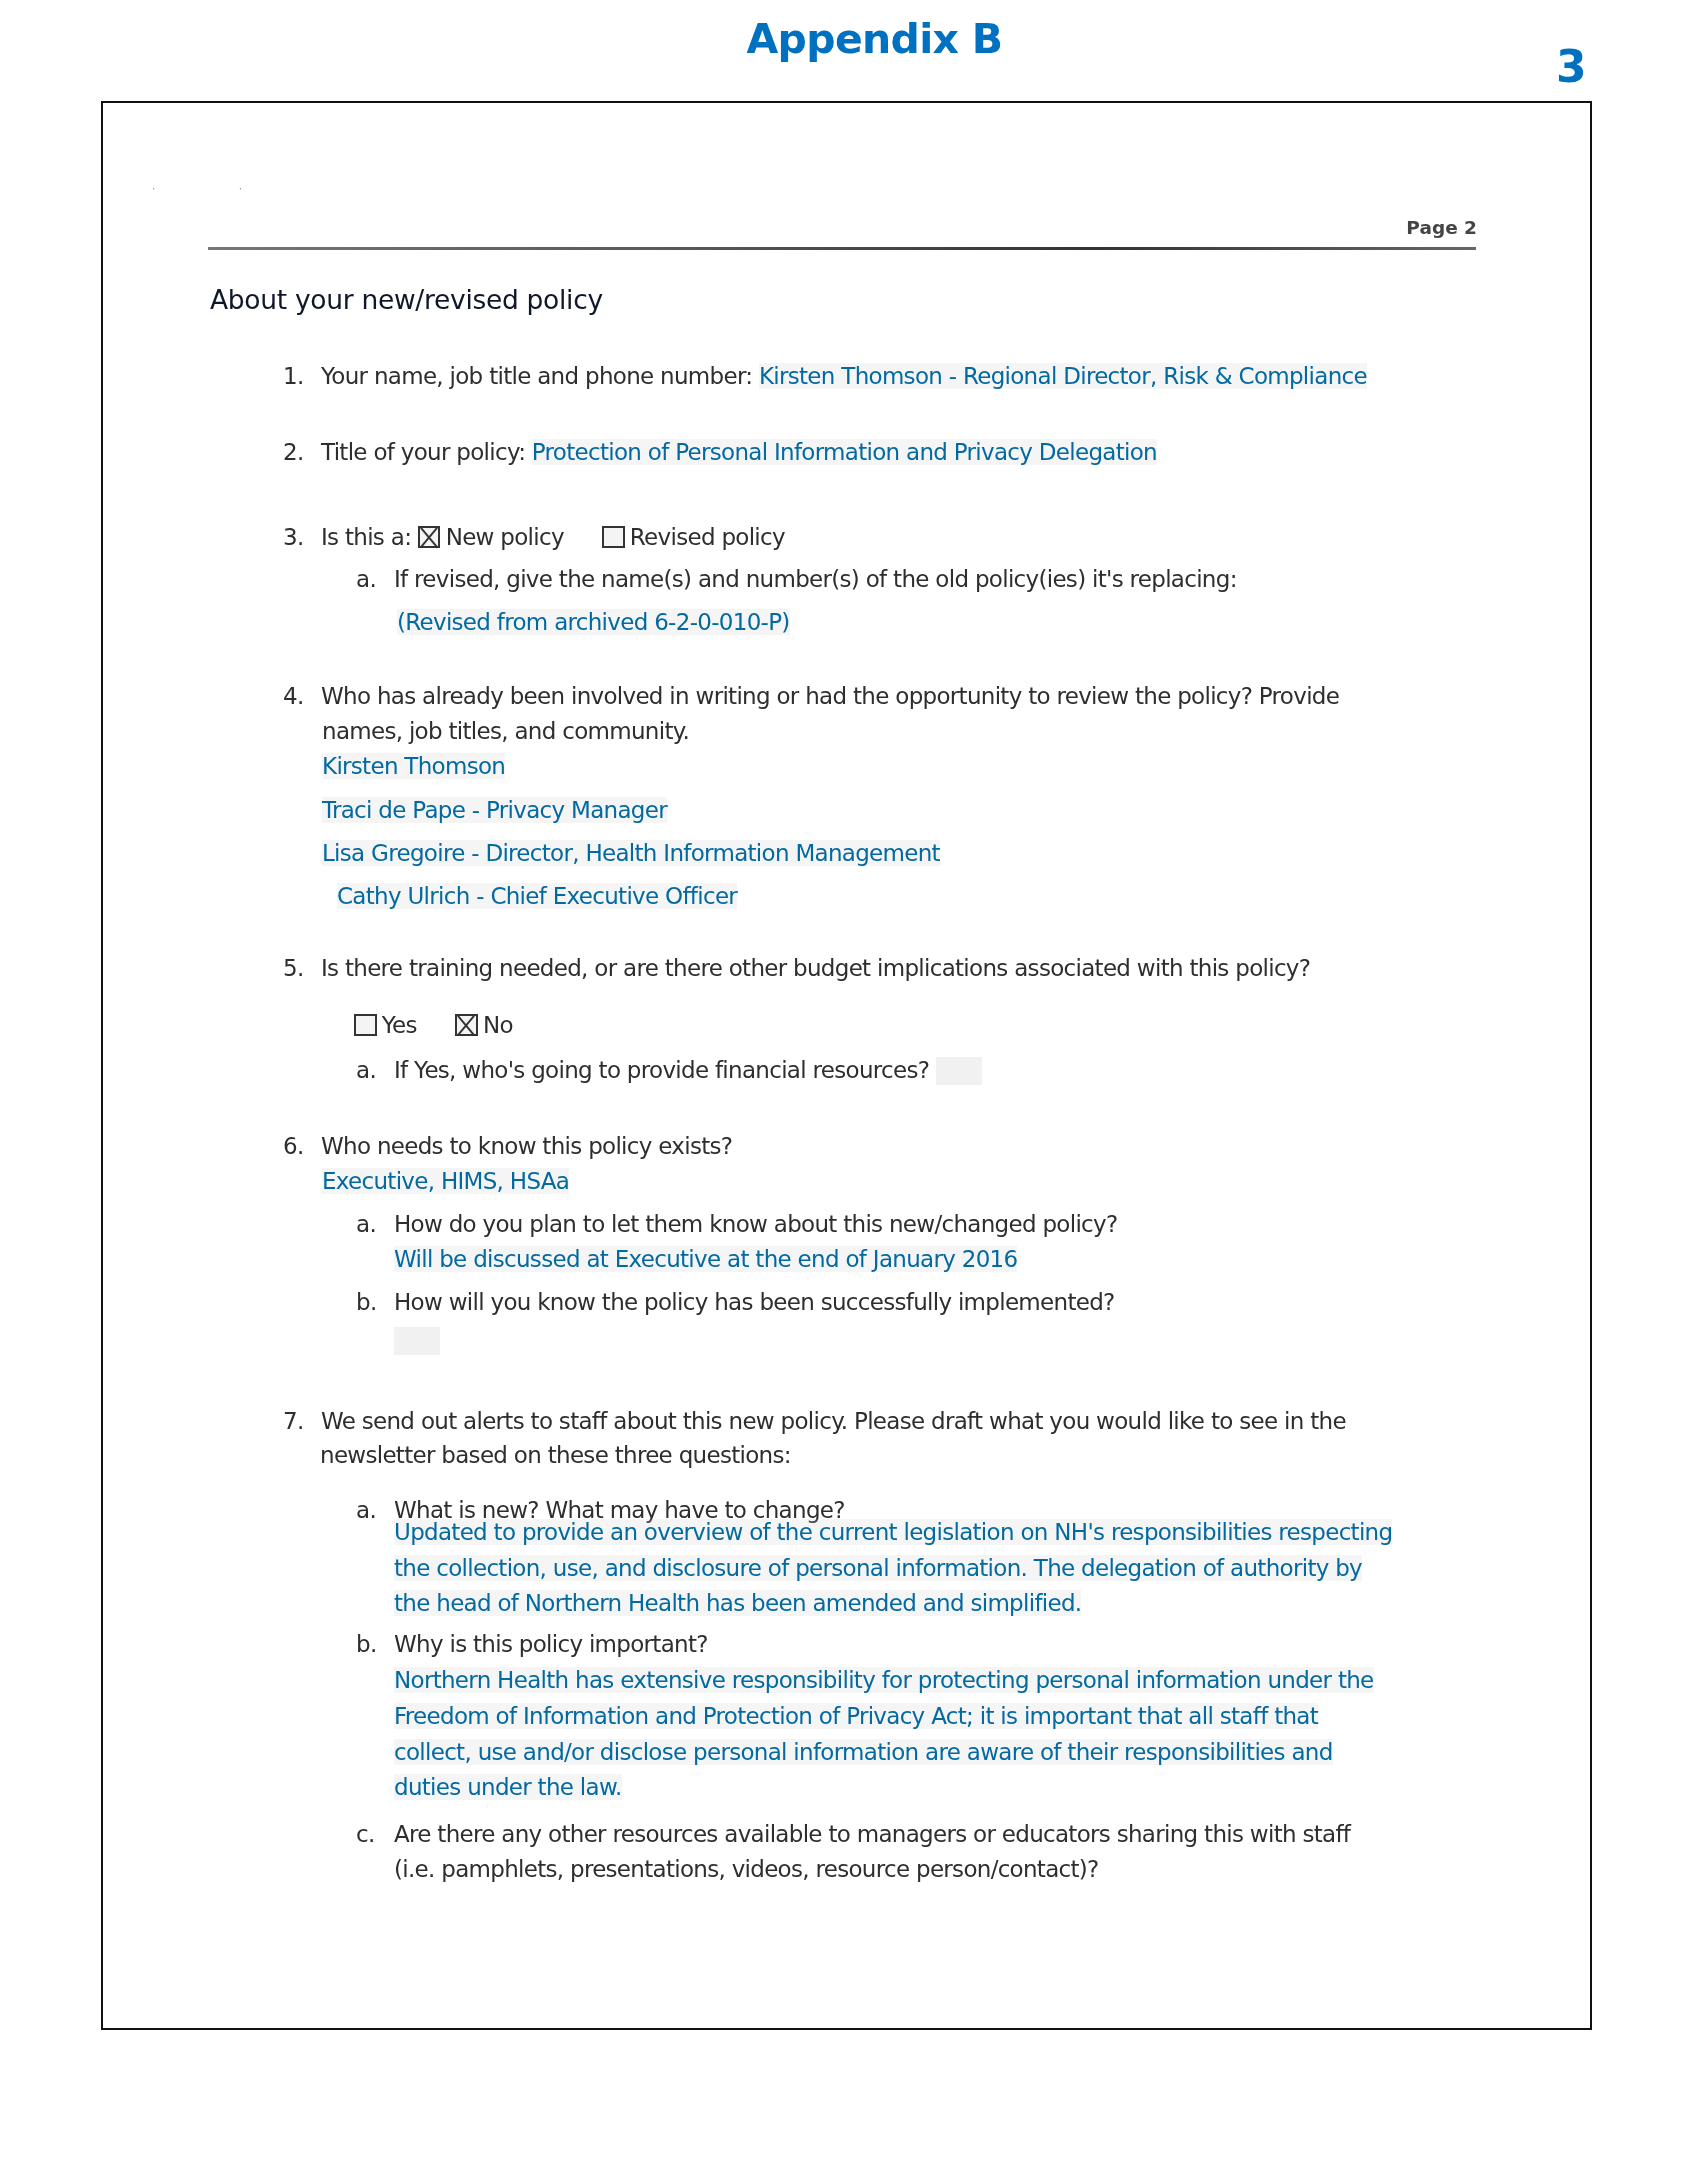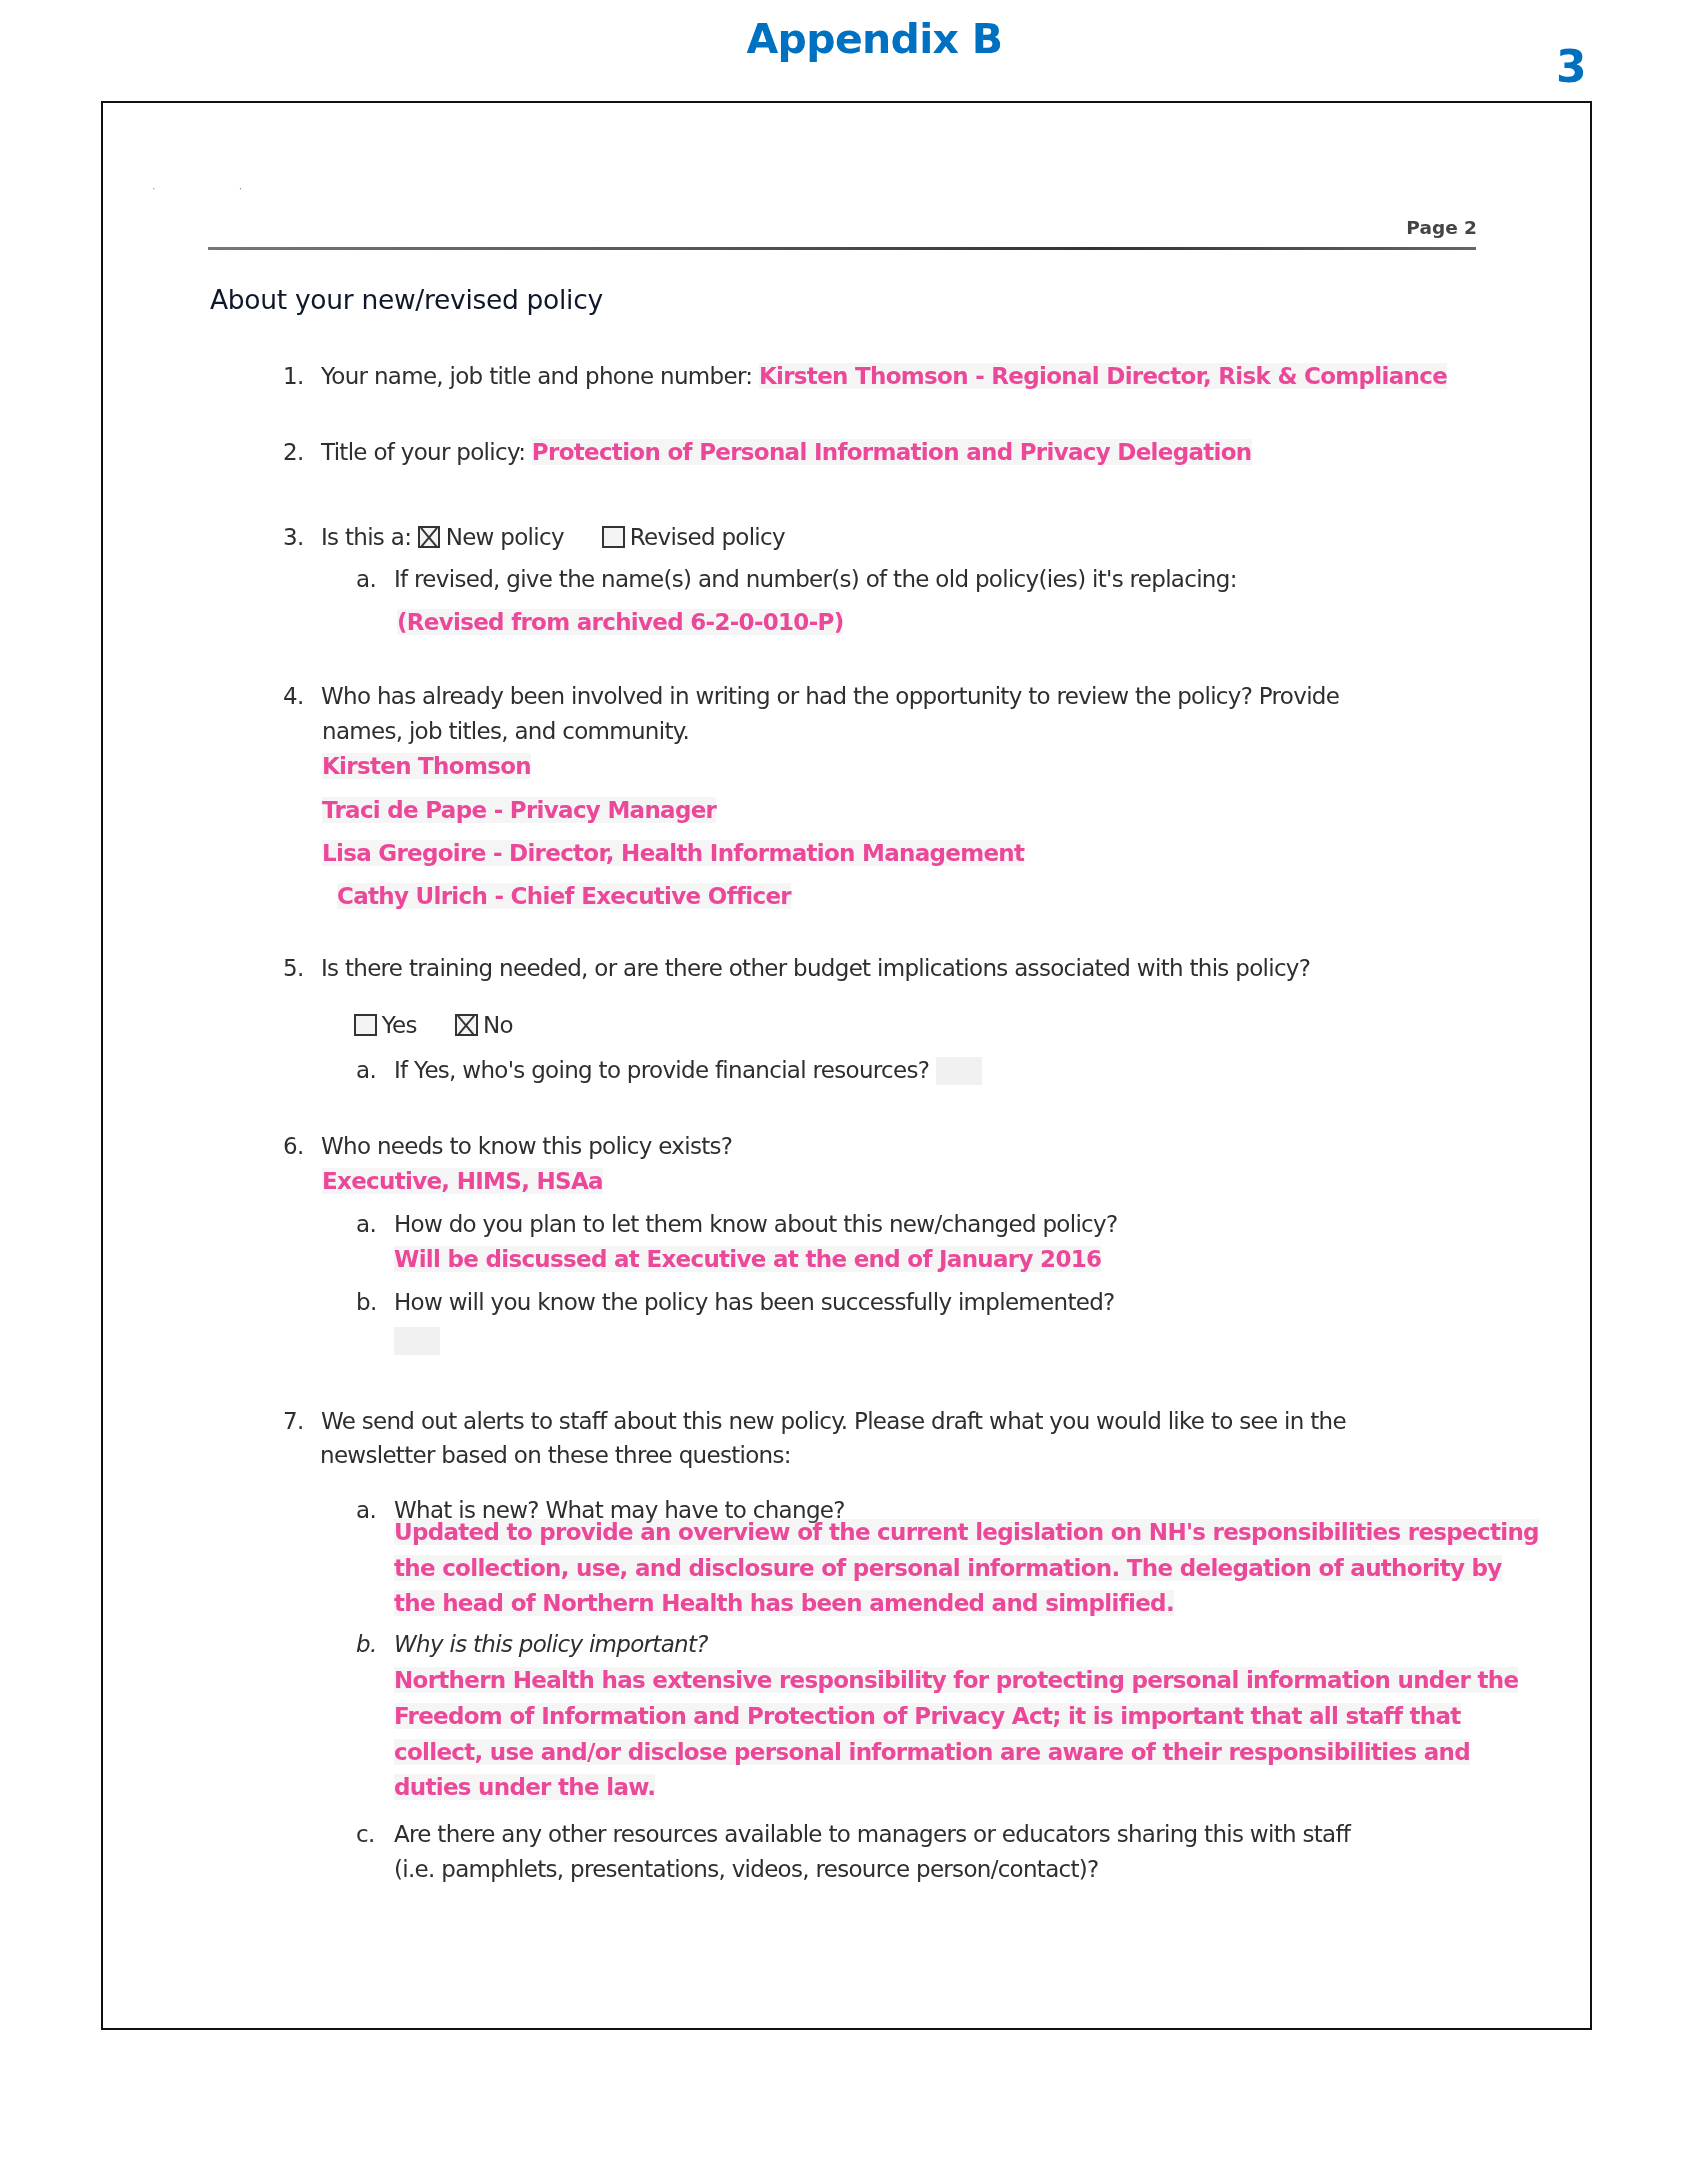--- a/index.html
+++ b/index.html
@@ -18,21 +18,21 @@
 
   .page-label { position: absolute; right: 210px; top: 217px; font-family: "DejaVu Sans", sans-serif;
     font-weight: bold; font-size: 18.5px; color: #444; }
   .header-rule { position: absolute; left: 208px; top: 247px; width: 1268px; height: 2.6px;
     background: linear-gradient(90deg, #777 0%, #555 40%, #333 70%, #666 100%); }
 
   .section-title { position: absolute; left: 210px; top: 284px; font-size: 26.5px; color: #0f172a; letter-spacing: -0.3px; }
 
   .doc { position: absolute; left: 0; top: 0; width: 1687px; font-size: 23px; letter-spacing: -0.7px; color: #2e2e2e; }
   .line { position: absolute; white-space: nowrap; }
-  .answer { background: rgba(200,200,200,0.18); color: #ec4899; font-weight: bold; }
+  .answer { background: rgba(200,200,200,0.18); color: #0369a1; }
   .num { display: inline-block; width: 38px; }
 
   .cb { display: inline-block; width: 22.5px; height: 22.5px; border: 2px solid #333; box-sizing: border-box;
         vertical-align: -3.3px; position: relative; background: #f4f4f4; margin-right: 5.3px; }
   .cb.checked::before, .cb.checked::after { content: ""; position: absolute; left: 50%; top: -2.6px; width: 2px; height: 25px;
         background: #333; transform-origin: center; }
   .cb.checked::before { transform: translateX(-50%) rotate(40deg); }
   .cb.checked::after { transform: translateX(-50%) rotate(-40deg); }
 
   .blank-field { display: inline-block; width: 46px; height: 28px; background: rgba(200,200,200,0.25);
@@ -126,21 +126,21 @@
     <span>newsletter based on these three questions:</span>
   </div>
 
   <div class="line" style="left:356px; top:1483px;margin-top:14px;">
     <span class="num">a.</span><span>What is new? What may have to change?</span>
   </div>
   <div class="line" style="left:394px; top:1519px;"><span class="answer">Updated to provide an overview of the current legislation on NH's responsibilities respecting</span></div>
   <div class="line" style="left:394px; top:1555px;text-align:right;"><span class="answer">the collection, use, and disclosure of personal information.  The delegation of authority by</span></div>
   <div class="line" style="left:394px; top:1590px;"><span class="answer">the head of Northern Health has been amended and simplified.</span></div>
 
-  <div class="line" style="left:356px; top:1631px;font-style:italic;">
+  <div class="line" style="left:356px; top:1631px;">
     <span class="num">b.</span><span>Why is this policy important?</span>
   </div>
   <div class="line" style="left:394px; top:1667px;"><span class="answer">Northern Health has extensive responsibility for protecting personal information under the</span></div>
   <div class="line" style="left:394px; top:1703px;"><span class="answer">Freedom of Information and Protection of Privacy Act; it is important that all staff that</span></div>
   <div class="line" style="left:394px; top:1739px;"><span class="answer">collect, use and/or disclose personal information are aware of their responsibilities and</span></div>
   <div class="line" style="left:394px; top:1774px;"><span class="answer">duties under the law.</span></div>
 
   <div class="line" style="left:356px; top:1821px;">
     <span class="num">c.</span><span>Are there any other resources available to managers or educators sharing this with staff</span>
   </div>

